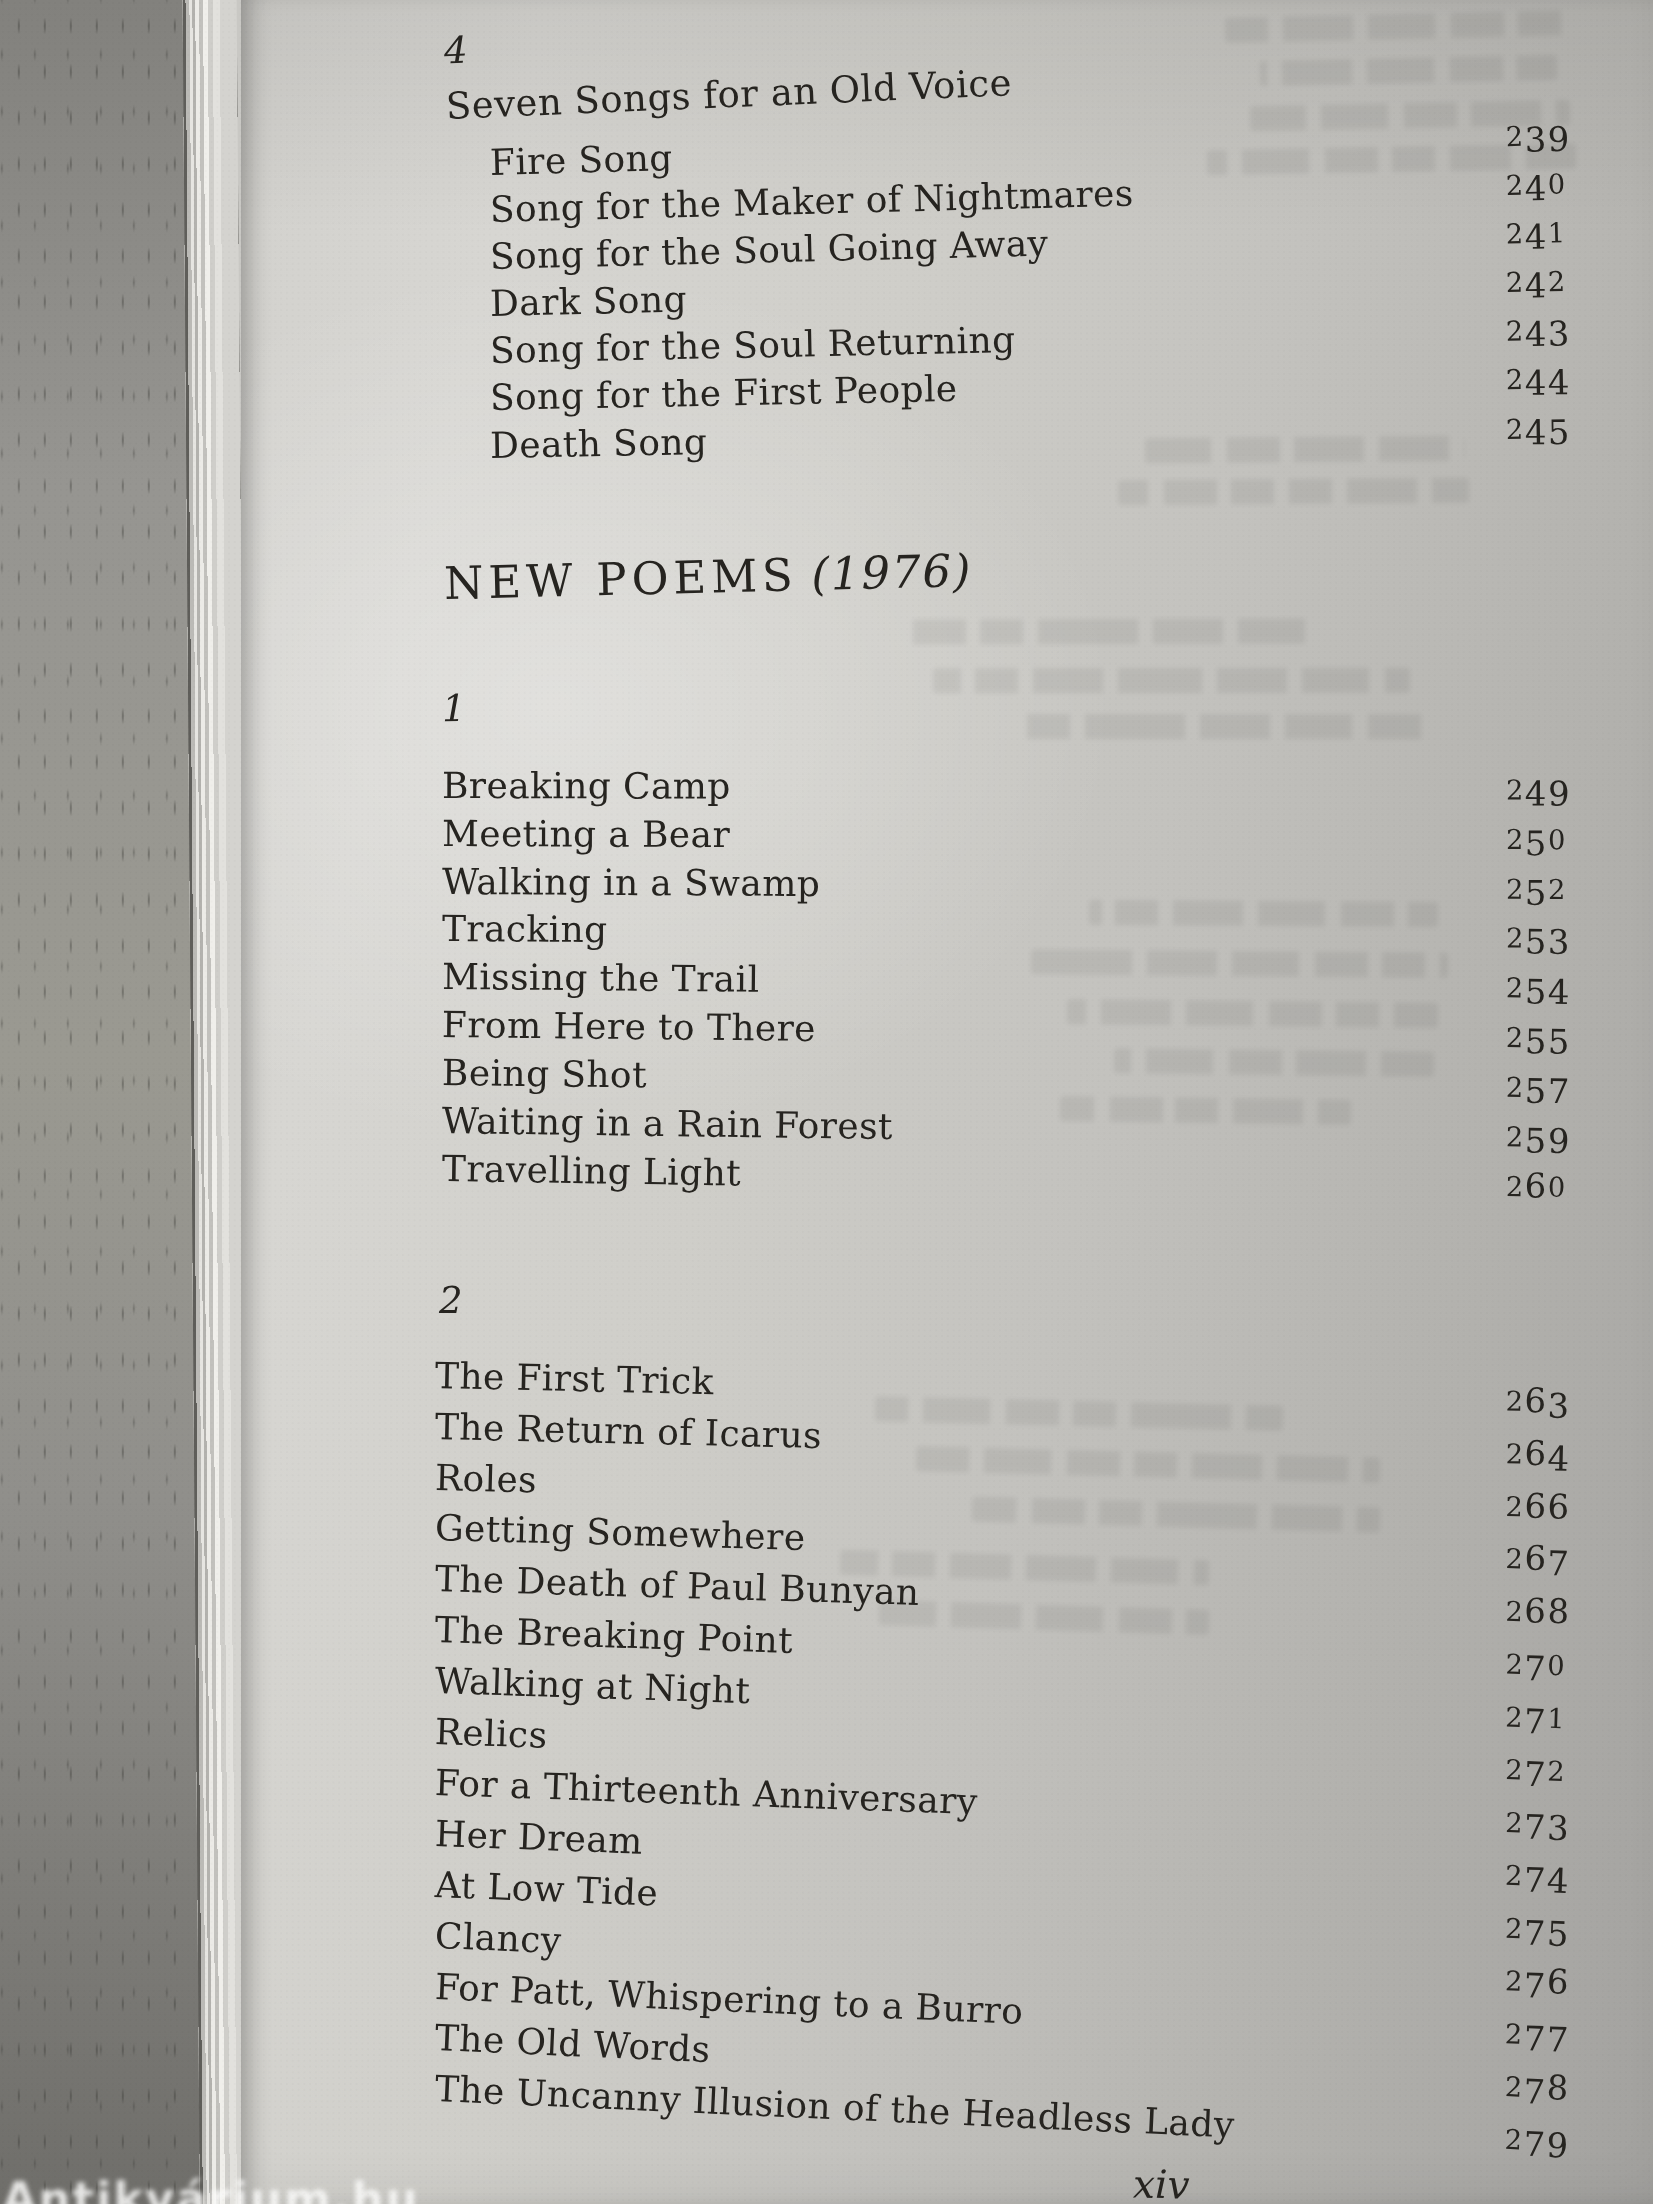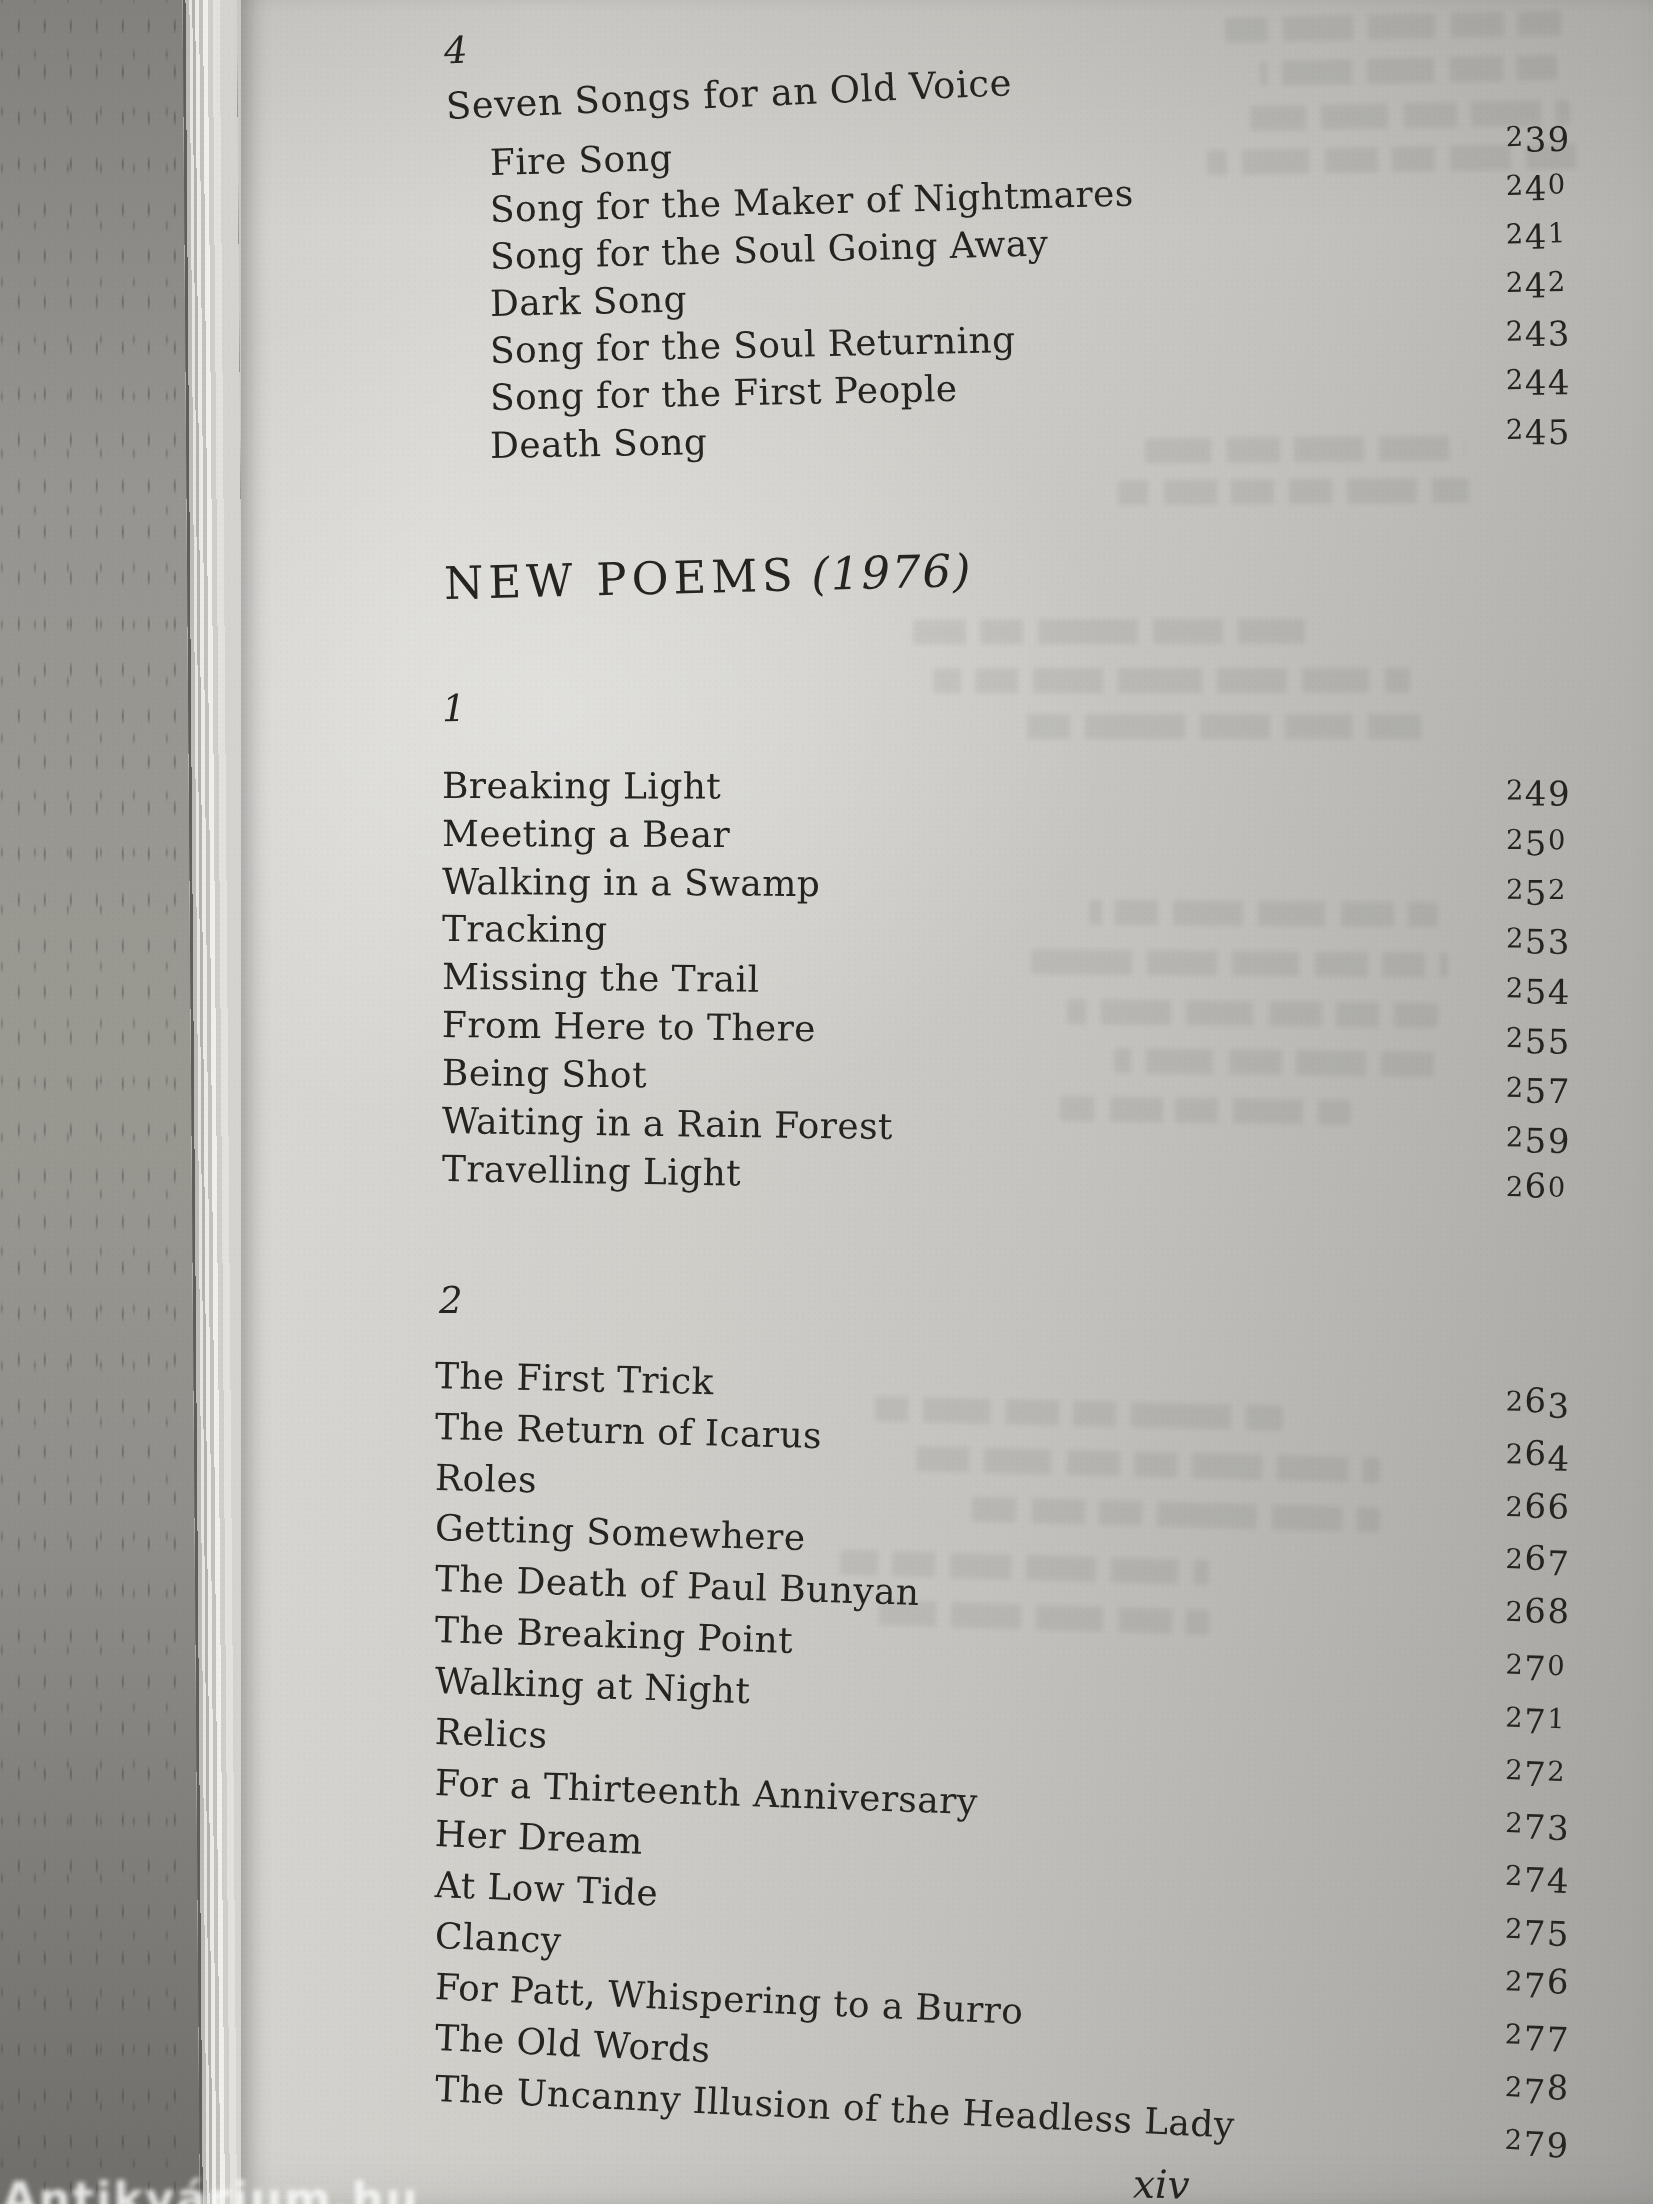--- a/index.html
+++ b/index.html
@@ -156,21 +156,21 @@
         </div>
       </div>
 
     <h1 class="np-heading">
       <span>NEW POEMS</span><span class="yr">(1976)</span>
     </h1>
 
     <div class="sec-label" id="label1">1</div>
     <div id="sec1-rows">
         <div class="toc-row" style="left: 442px; top: 765px; width: 1163px; transform: rotate(0.13deg);">
-          <span>Breaking Light</span>
+          <span>Breaking Camp</span>
           <span class="num"><i class="xh">2</i><i class="desc">4</i><i class="desc">9</i></span>
         </div>
         <div class="toc-row" style="left: 442px; top: 813px; width: 1163px; transform: rotate(0.22deg);">
           <span>Meeting a Bear</span>
           <span class="num"><i class="xh">2</i><i class="desc">5</i><i class="xh">0</i></span>
         </div>
         <div class="toc-row" style="left: 442px; top: 861px; width: 1163px; transform: rotate(0.31deg);">
           <span>Walking in a Swamp</span>
           <span class="num"><i class="xh">2</i><i class="desc">5</i><i class="xh">2</i></span>
         </div>

